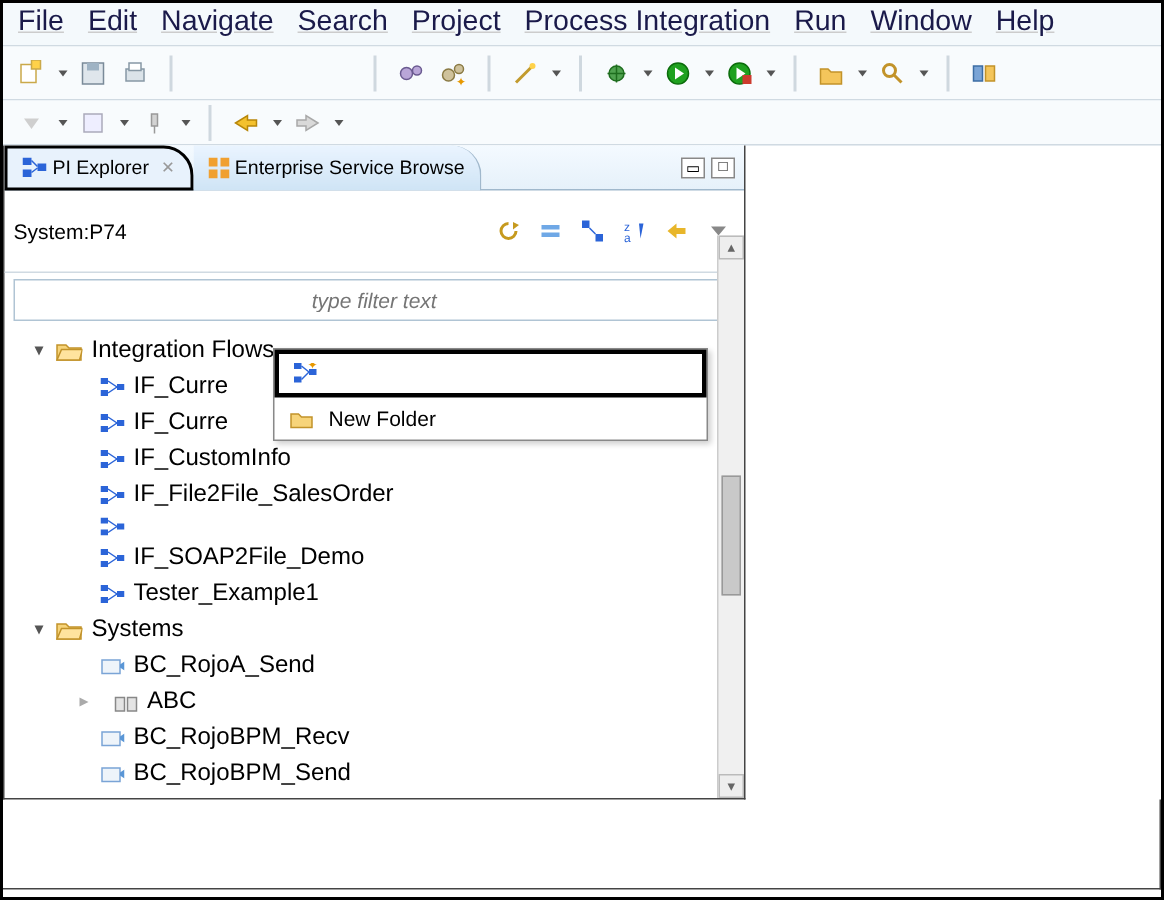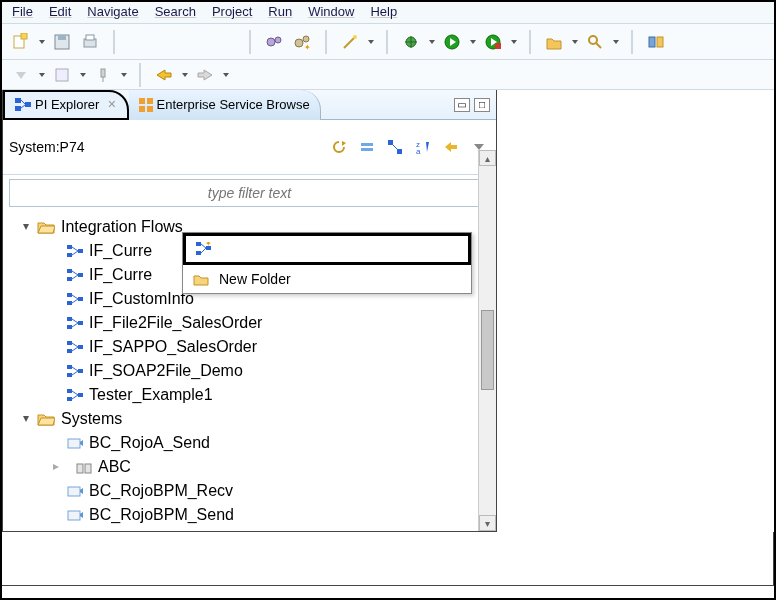--- a/index.html
+++ b/index.html
@@ -14,21 +14,21 @@
     overflow: hidden;
     position: relative;
     border: 2px solid #000;
   }
   .menubar {
     display: flex;
     gap: 16px;
     padding: 2px 10px 4px 10px;
     background: #f4f9fc;
     color: #1a1a4a;
-    font-size: 13px;
+    font-size: 19px;
     border-bottom: 1px solid #d0dae2;
     text-decoration: underline;
     text-decoration-color: #ccc;
   }
   .menubar span { cursor: default; }
   .toolbar {
     display: flex;
     align-items: center;
     padding: 4px 8px;
     gap: 6px;
@@ -225,20 +225,21 @@
 </style>
 </head>
 <body>
 
 <div class="menubar">
   <span>File</span>
   <span>Edit</span>
   <span>Navigate</span>
   <span>Search</span>
   <span>Project</span>
+  <span>Process Integration</span>
   <span>Run</span>
   <span>Window</span>
   <span>Help</span>
 </div>
 
 <div class="toolbar">
   <span class="tb-btn">
     <svg width="18" height="18">
         <rect x="2" y="3" width="10" height="12" fill="#fff" stroke="#caa94a"></rect>
         <rect x="9" y="0" width="6" height="6" fill="#ffd24a" stroke="#caa94a"></rect>
@@ -504,21 +505,20 @@
       <div class="tree-row child">
         <span class="icon-flow">
             <svg width="16" height="12">
               <rect x="0" y="0" width="5" height="4" fill="#2b64d8"></rect>
               <rect x="0" y="8" width="5" height="4" fill="#2b64d8"></rect>
               <rect x="11" y="4" width="5" height="4" fill="#2b64d8"></rect>
               <line x1="5" y1="2" x2="11" y2="6" stroke="#2b64d8"></line>
               <line x1="5" y1="10" x2="11" y2="6" stroke="#2b64d8"></line>
             </svg>
           </span>
-        <span>IF_SAPPO_SalesOrder</span>
       </div>
       <div class="tree-row child">
         <span class="icon-flow">
             <svg width="16" height="12">
               <rect x="0" y="0" width="5" height="4" fill="#2b64d8"></rect>
               <rect x="0" y="8" width="5" height="4" fill="#2b64d8"></rect>
               <rect x="11" y="4" width="5" height="4" fill="#2b64d8"></rect>
               <line x1="5" y1="2" x2="11" y2="6" stroke="#2b64d8"></line>
               <line x1="5" y1="10" x2="11" y2="6" stroke="#2b64d8"></line>
             </svg>

